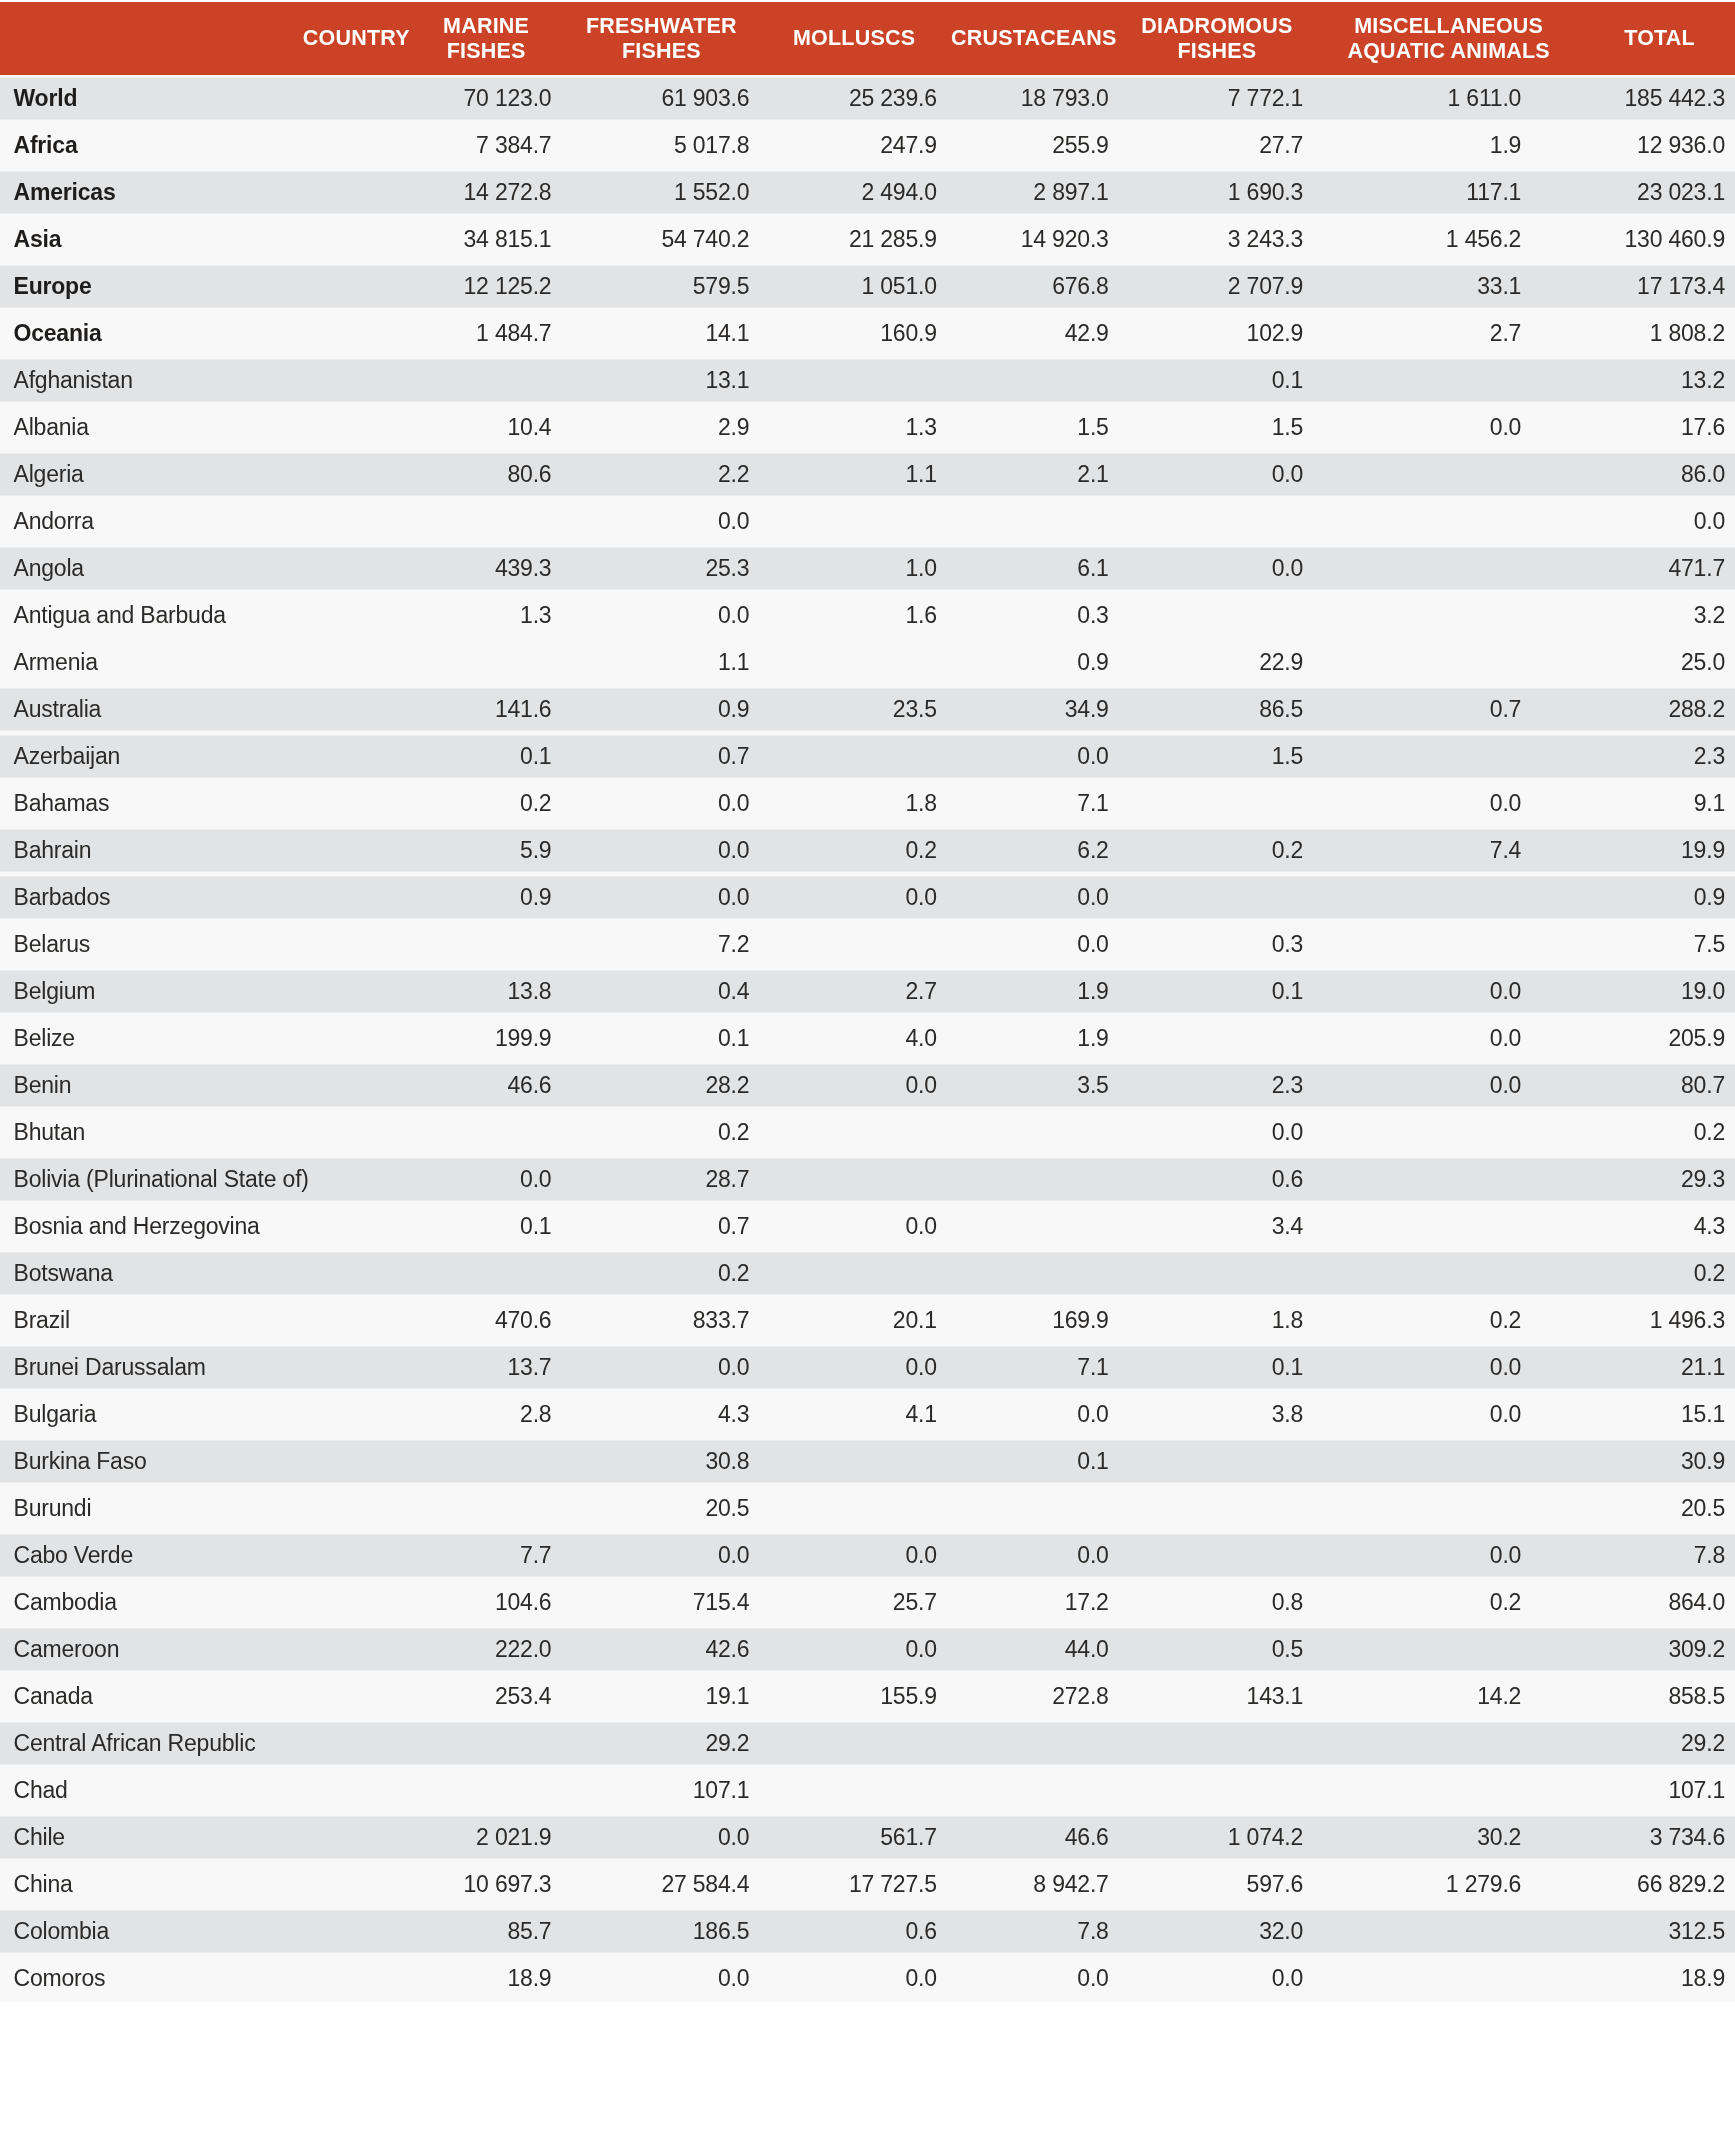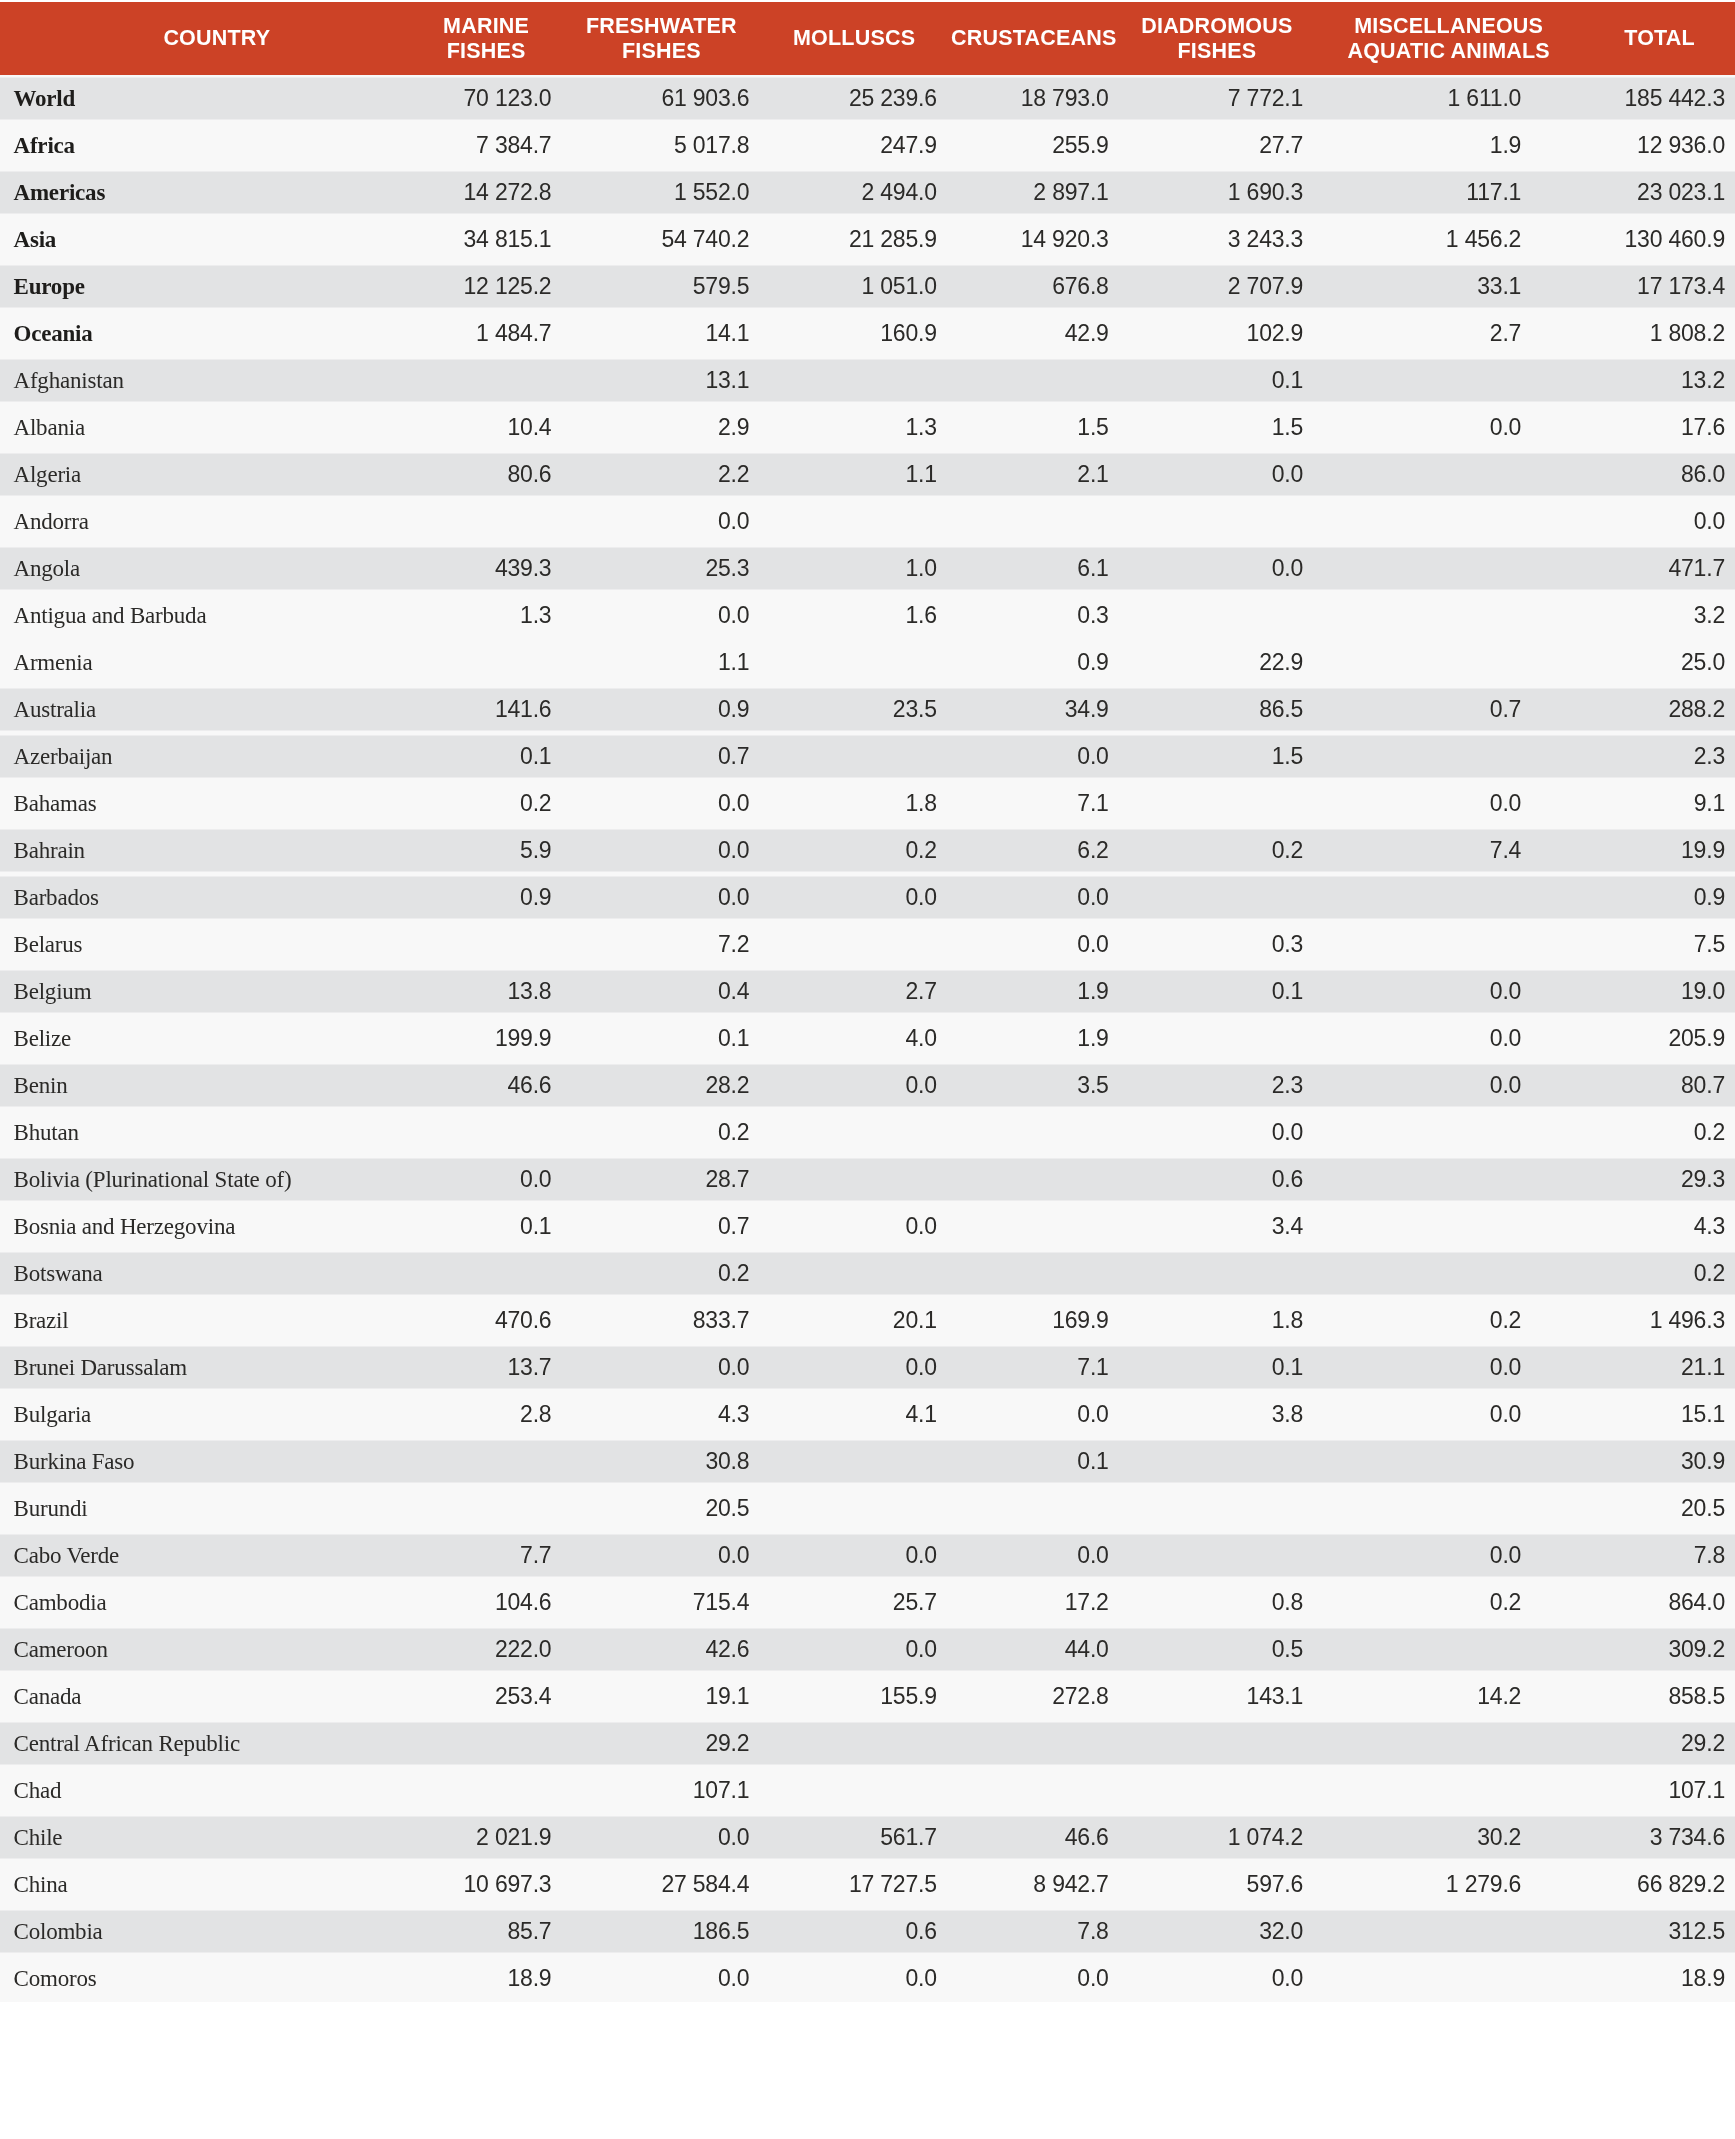--- a/index.html
+++ b/index.html
@@ -14,27 +14,27 @@
     width:1736px;height:2140px;overflow:hidden;background:#FFFFFF;
     font-family:"Liberation Sans", sans-serif;
   }
   .top-strip{height:2.4px;background:#FFFFFF;}
   table{border-collapse:collapse;table-layout:fixed;width:1736px;}
   thead th{
     background:var(--header-bg);color:var(--header-text);
     height:73px;padding:0;vertical-align:middle;text-align:center;
     font-weight:700;font-size:21.5px;line-height:25px;letter-spacing:0.2px;
   }
-  thead th.col-country{text-align:center;padding-left:24px;}
+  thead th.col-country{text-align:right;padding-left:24px;}
   thead th .hline{display:block;}
   tbody td{
     height:47px;padding:0 11px 0 0;vertical-align:middle;text-align:right;
     font-size:23px;color:var(--text);letter-spacing:-0.2px;white-space:nowrap;
   }
-  tbody td.col-country{text-align:left;padding:0 0 0 13.5px;font-family:Liberation Serif, serif;}
+  tbody td.col-country{text-align:left;padding:0 0 0 13.5px;}
   tbody td.col-miscellaneous-aquatic-animals{padding-right:62px;}
   tr.row-white td{background:var(--row-white);}
   tr.row-gray td{
     background:var(--row-gray);
     box-shadow:inset 0 2.4px 0 var(--row-white), inset 0 -2.4px 0 var(--row-white);
   }
   tr.region-row td.col-country{font-weight:700;color:#1E1D1B;}
 </style>
 </head>
 <body>

